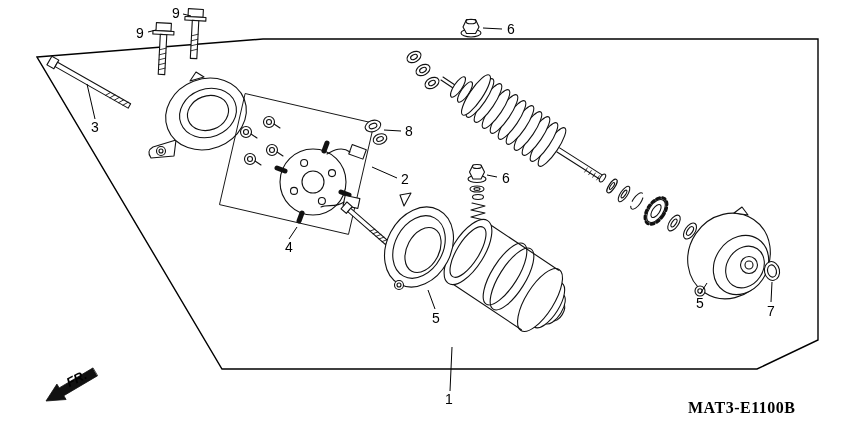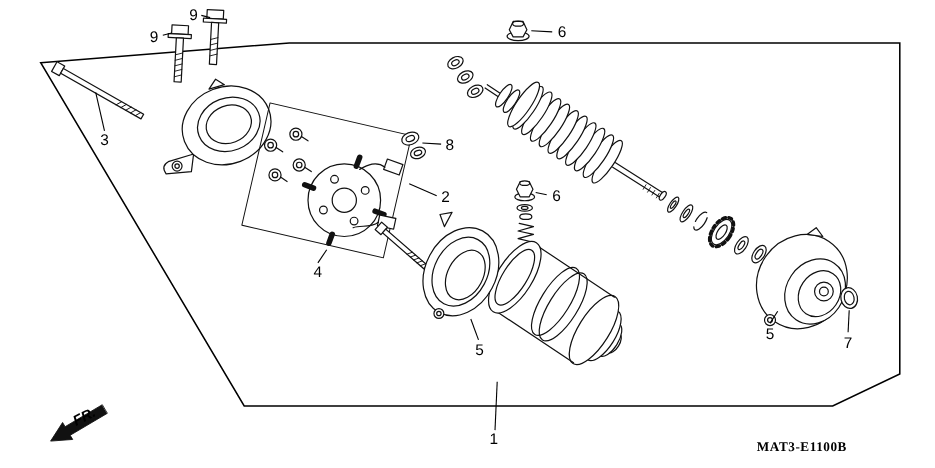--- a/index.html
+++ b/index.html
@@ -14,21 +14,21 @@
     font-family:"Liberation Sans", sans-serif;
   }
   #leader-lines line { stroke:#000; stroke-width:1; }
   .fr-label {
     position:absolute; left:66px; top:371px;
     font-weight:bold; font-style:italic; font-size:13px; color:#000;
     transform:rotate(-27deg);
   }
   .part-code {
     position:absolute; left:688px; top:399px;
-    font-family:"Liberation Serif", serif; font-size:12px; font-weight:bold;
+    font-family:"Liberation Serif", serif; font-size:16px; font-weight:bold;
     letter-spacing:0.5px; color:#000;
   }
 </style>
 </head>
 <body>
 
 <div class="stage">
 
   <svg viewBox="0 0 850 425">
 

